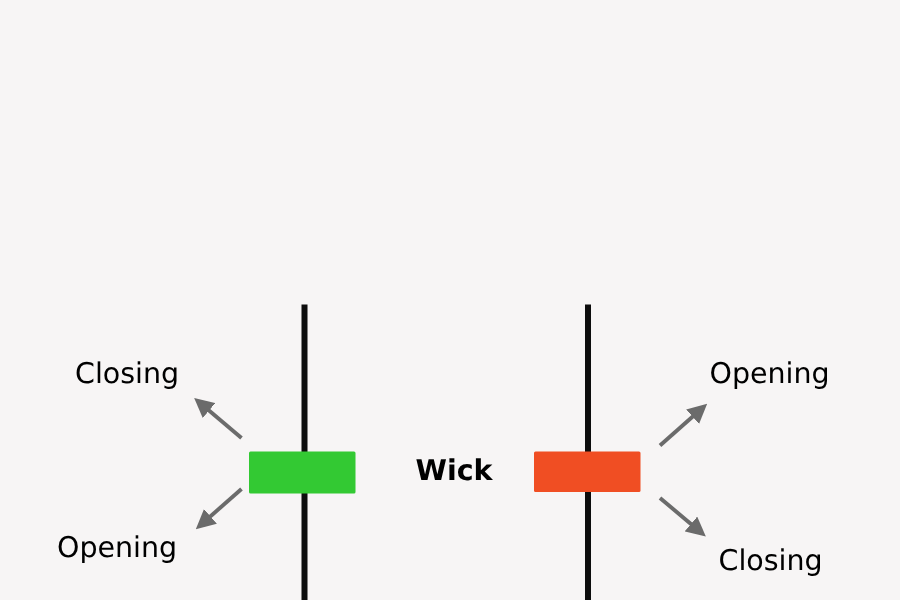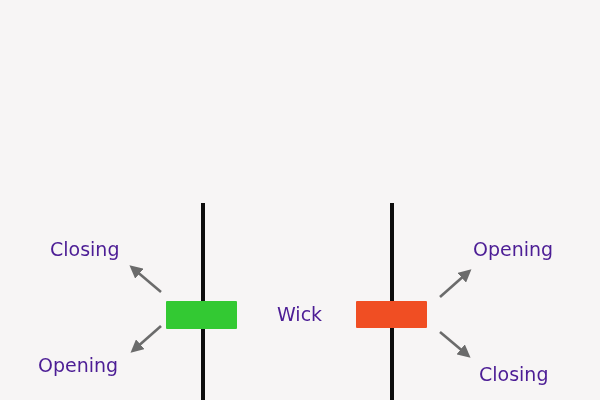--- a/index.html
+++ b/index.html
@@ -79,28 +79,28 @@
 
   #candle-bearish .candle-wick { left: 390px; top: 127px; height: 219px; }
   #candle-bearish .candle-body { left: 356px; top: 225px; width: 71px; height: 27px; }
 
   
   .annotation-label {
     position: absolute;
     font-family: "DejaVu Sans", "Liberation Sans", sans-serif;
     font-size: 19px;
     font-weight: normal;
-    color: #4c1d95;
+    color: #000000;
     white-space: nowrap;
     line-height: 1;
     text-align: right;
   }
   #label-closing-left  { left: 50px;  top: 164px; }
   #label-opening-left  { left: 38px;  top: 280px; }
-  #label-wick          { left: 277px; top: 229px; }
+  #label-wick          { left: 277px; top: 229px; font-weight: bold; }
   #label-opening-right { left: 473px; top: 164px; }
   #label-closing-right { left: 479px; top: 289px; }
 </style>
 </head>
 <body>
 
 <div id="infographic">
 
 
   <div class="chart-area">

